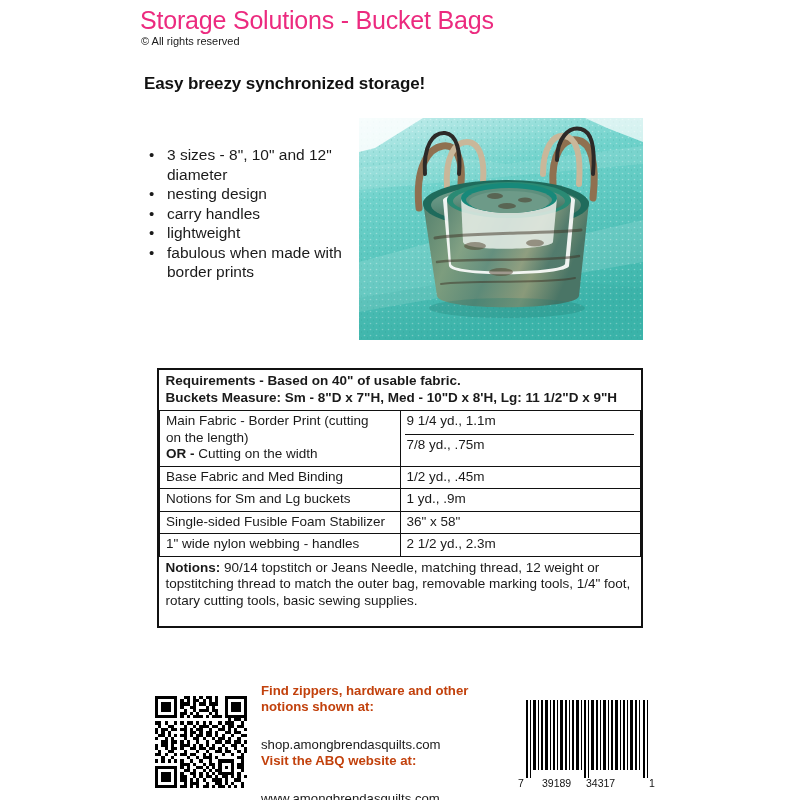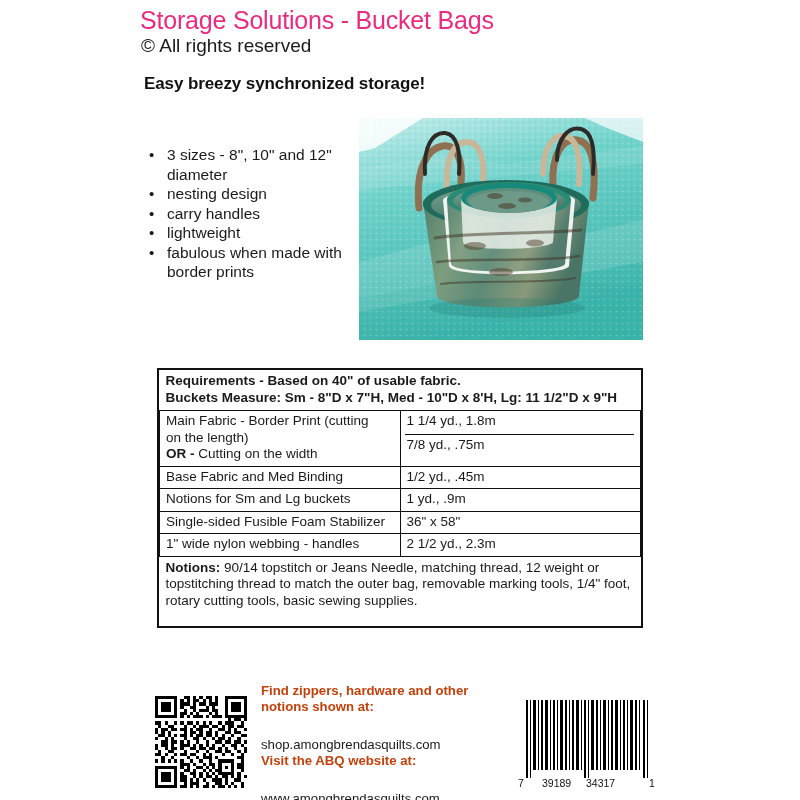--- a/index.html
+++ b/index.html
@@ -16,21 +16,21 @@
   .page{position:absolute;left:0;top:0;width:707px;height:800px;}
 
   
   .title{
     position:absolute;left:140px;top:6px;
     font-size:25px;font-weight:400;letter-spacing:-0.2px;
     color:#ec2a7f;white-space:nowrap;
   }
   .copyright{
     position:absolute;left:141px;top:35px;
-    font-size:19px;font-weight:400;color:#1a1a1a;white-space:nowrap;
+    font-size:11px;font-weight:400;color:#1a1a1a;white-space:nowrap;
   }
   .tagline{
     position:absolute;left:144px;top:74px;
     font-size:17px;font-weight:bold;color:#111;white-space:nowrap;
     letter-spacing:-0.1px;
   }
 
   
   .bullets{
     position:absolute;left:141px;top:145px;width:215px;
@@ -238,21 +238,21 @@
           </td>
         </tr>
 
         <tr>
           <td class="c1">
             <div>Main Fabric - Border Print (cutting</div>
             <div>on the length)</div>
             <div><span class="b">OR -</span><span> Cutting on the width</span></div>
           </td>
           <td class="c2 splitcell">
-            <div class="sub">1 1/4 yd., 1.8m</div>
+            <div class="sub">9 1/4 yd., 1.1m</div>
             <div class="subline"></div>
             <div class="sub">7/8 yd., .75m</div>
           </td>
         </tr>
 
         <tr>
           <td class="c1">Base Fabric and Med Binding</td>
           <td class="c2">1/2 yd., .45m</td>
         </tr>
 

